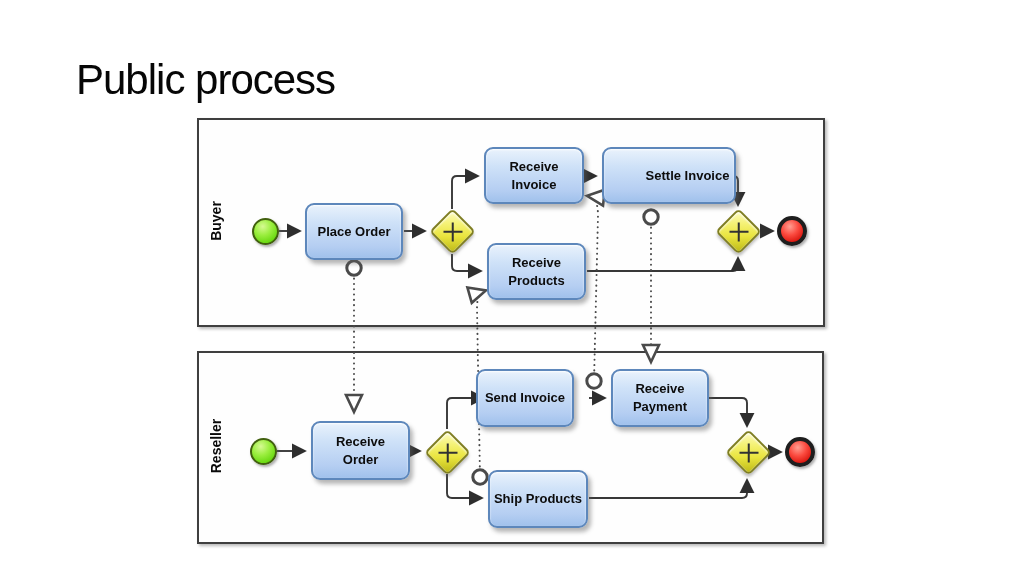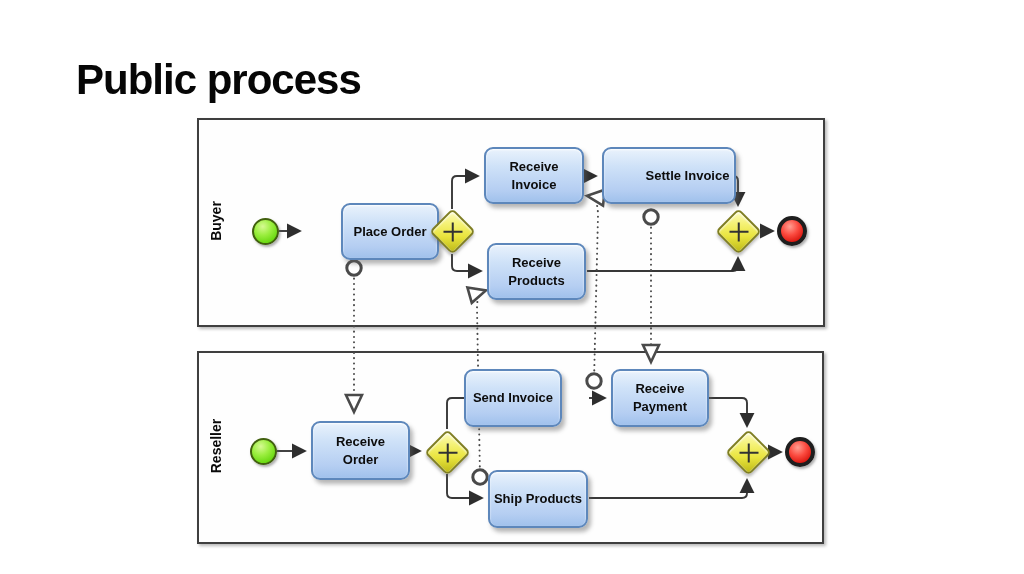--- a/index.html
+++ b/index.html
@@ -1,18 +1,18 @@
 <!DOCTYPE html>
 <html><head>
 <meta charset="utf-8">
 <style>
   html,body{margin:0;padding:0;background:#ffffff;}
   .stage{position:relative;width:1024px;height:574px;background:#ffffff;overflow:hidden;
          font-family:"Liberation Sans",sans-serif;}
-  .slide-title{position:absolute;left:76px;top:56px;font-size:42px;font-weight:700;
+  .slide-title{position:absolute;left:76px;top:56px;font-size:42px;font-weight:400;
                letter-spacing:-1px;color:#060606;white-space:nowrap;text-align:center;}
   .pool{position:absolute;border:2px solid #3f3f3f;background:#fefefe;
         box-shadow:2px 2px 3px rgba(0,0,0,0.28);}
   .pool-buyer{left:197px;top:118px;width:624px;height:205px;}
   .pool-reseller{left:197px;top:351px;width:623px;height:189px;}
   .lane-label{position:absolute;width:116px;height:18px;line-height:18px;text-align:center;
               font-size:14px;font-weight:bold;color:#0a0a0a;transform:rotate(-90deg);}
   .connectors{position:absolute;left:0;top:0;z-index:5;}
   .node{position:absolute;z-index:10;}
   .task{display:flex;align-items:center;justify-content:center;text-align:center;
@@ -85,21 +85,21 @@
 
     <g fill="none" stroke="#4a4a4a" stroke-width="2" stroke-linecap="round" stroke-dasharray="0.1 5.2">
       <path d="M354 268 V410" marker-start="url(#mcirc)" marker-end="url(#oarr)"></path>
       <path d="M594 381 L598 216 Q598 197 589 196" marker-start="url(#mcirc)" marker-end="url(#oarr)"></path>
       <path d="M651 217 V360" marker-start="url(#mcirc)" marker-end="url(#oarr)"></path>
       <path d="M480 477 L477 308 Q477 293 484 291" marker-start="url(#mcirc)" marker-end="url(#oarr)"></path>
     </g>
   </svg>
 
   <div class="node event event-start" style="left:252px;top:218px;"></div>
-  <div class="node task" style="left:305px;top:203px;width:94px;height:53px;margin-left:36px;">
+  <div class="node task" style="left:305px;top:203px;width:94px;height:53px;">
     <span class="lbl">Place Order</span>
   </div>
   <div class="node gateway" style="left:436px;top:215px;">
     <div class="gw-inner">
         <span class="ph"></span>
         <span class="pv"></span>
       </div>
   </div>
   <div class="node task" style="left:484px;top:147px;width:96px;height:53px;">
     <span class="lbl">Receive
@@ -124,21 +124,21 @@
   <div class="node task" style="left:311px;top:421px;width:95px;height:55px;">
     <span class="lbl">Receive
 Order</span>
   </div>
   <div class="node gateway" style="left:431px;top:436px;">
     <div class="gw-inner">
         <span class="ph"></span>
         <span class="pv"></span>
       </div>
   </div>
-  <div class="node task" style="left:464px;top:369px;width:94px;height:54px;justify-content:center;">
+  <div class="node task" style="left:476px;top:369px;width:94px;height:54px;justify-content:center;">
     <span class="lbl">Send Invoice</span>
   </div>
   <div class="node task" style="left:611px;top:369px;width:94px;height:54px;">
     <span class="lbl">Receive
 Payment</span>
   </div>
   <div class="node task" style="left:488px;top:470px;width:96px;height:54px;justify-content:center;">
     <span class="lbl">Ship Products</span>
   </div>
   <div class="node gateway" style="left:732px;top:436px;">

